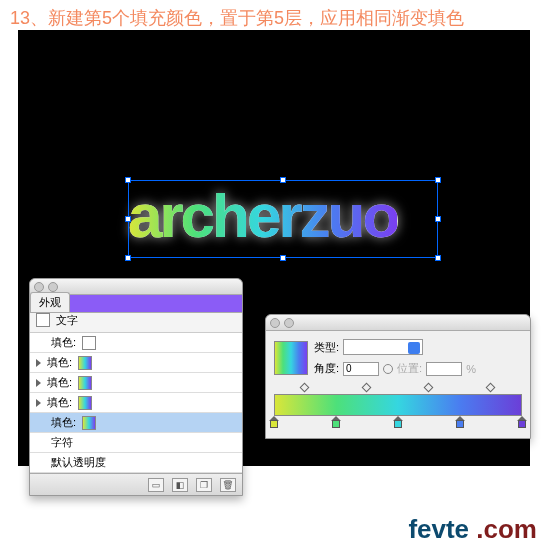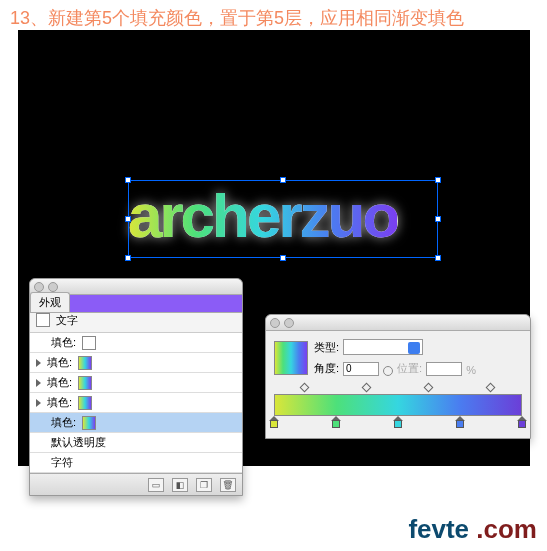--- a/index.html
+++ b/index.html
@@ -37,21 +37,21 @@
 .sw.grad{background:linear-gradient(90deg,#d9e63a,#35d6e0,#7a3ff0)}
 .footer{height:22px;background:linear-gradient(#eee,#d8d8d8);display:flex;align-items:center;justify-content:flex-end;gap:8px;padding:0 6px;border-top:1px solid #aaa}
 .fbtn{width:16px;height:14px;border:1px solid #999;background:#f4f4f4;display:flex;align-items:center;justify-content:center;font-size:9px;color:#555}
 
 
 .panel.gradient{top:314px;left:265px;width:266px}
 .gbody{background:#f0f0f0;padding:8px}
 .grow{display:flex;align-items:center;gap:6px;margin-bottom:8px}
 .bigsw{width:34px;height:34px;border:1px solid #888;background:linear-gradient(90deg,#d9e63a,#4de07a,#35d6e0,#4a7df0,#7a3ff0)}
 .glabels{display:flex;flex-direction:column;gap:6px}
-.gline{display:flex;align-items:flex-end;gap:4px}
+.gline{display:flex;align-items:center;gap:4px}
 .dropdown{width:80px;height:16px;background:#fff;border:1px solid #999;position:relative}
 .dropdown::after{content:"";position:absolute;right:2px;top:2px;width:12px;height:12px;background:#3d7ef0;border-radius:2px}
 .numbox{width:36px;height:14px;background:#fff;border:1px solid #999;font-size:10px;padding:0 2px}
 .degree{width:10px;height:10px;border:1px solid #888;border-radius:50%;position:relative}
 .faded{color:#aaa}
 .editor{margin-top:6px}
 .diamonds{height:10px;position:relative}
 .dia{position:absolute;top:0;width:7px;height:7px;border:1px solid #666;transform:rotate(45deg);background:#eee}
 .gradbar{height:22px;border:1px solid #888;background:linear-gradient(90deg,#d9e63a 0%,#4de07a 25%,#35d6e0 50%,#4a7df0 75%,#6b3fd8 100%)}
 .stops{height:14px;position:relative}
@@ -118,25 +118,25 @@
         <span>填色:</span>
         <span class="sw grad"></span>
       </div>
       <div class="row sel">
         <span class="spacer"></span>
         <span>填色:</span>
         <span class="sw grad"></span>
       </div>
       <div class="row">
         <span class="spacer"></span>
+        <span>字符</span>
+      </div>
+      <div class="row">
+        <span class="spacer"></span>
         <span>默认透明度</span>
-      </div>
-      <div class="row">
-        <span class="spacer"></span>
-        <span>字符</span>
       </div>
     </div>
   <div class="footer">
     <div class="fbtn">▭</div>
     <div class="fbtn">◧</div>
     <div class="fbtn">❐</div>
     <div class="fbtn">🗑</div>
   </div>
 </div>
 

